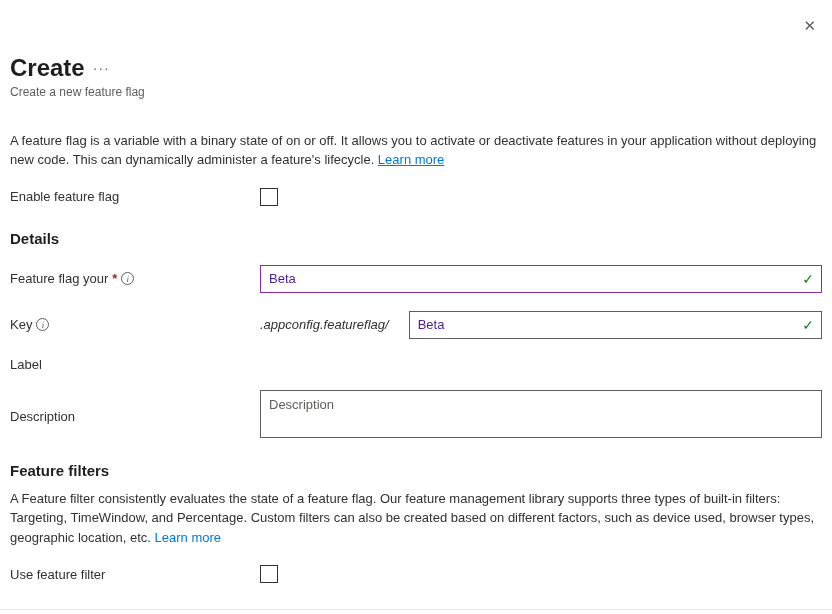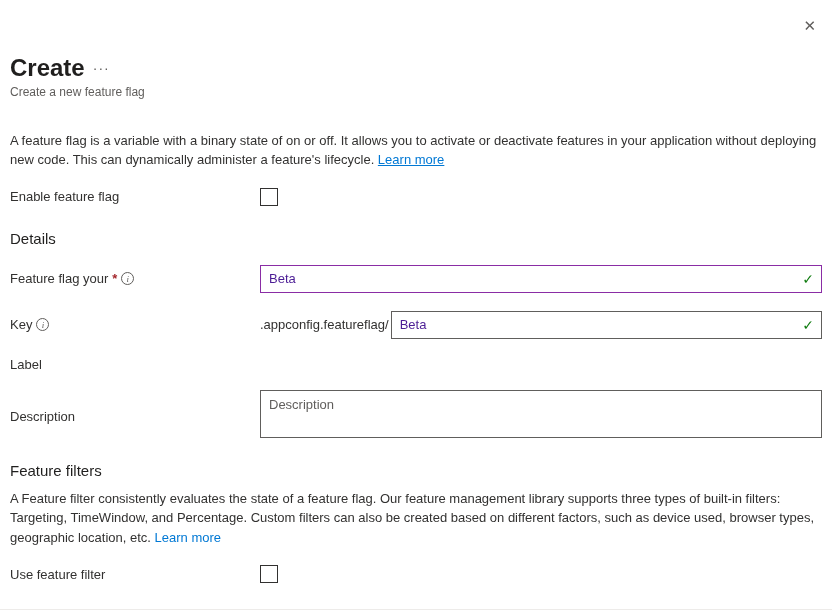--- a/index.html
+++ b/index.html
@@ -79,21 +79,21 @@
       border: 1px solid #605e5c;
       border-radius: 50%;
       font-size: 9px;
       font-style: italic;
       font-family: Georgia, serif;
       color: #605e5c;
       cursor: pointer;
     }
     .section-heading {
       font-size: 15px;
-      font-weight: 400;
+      font-weight: 700;
       color: #201f1e;
       margin-top: 24px;
     }
     .checkbox {
       width: 18px;
       height: 18px;
       border: 1px solid #323130;
       background: #ffffff;
       cursor: pointer;
     }
@@ -115,23 +115,24 @@
     }
     input.text-input.valid { border-color: #8a2da5; }
     .check-icon {
       position: absolute;
       right: 8px;
       color: #107c10;
       font-size: 14px;
       pointer-events: none;
     }
     .key-row .prefix {
-      font-size: 13px;
-      color: #323130;
-      margin-right: 2px;
+      font-style: italic;
+      font-size: 13px;
+      color: #323130;
+      margin-right: 20px;
     }
     .label-input {
       display: flex;
       align-items: center;
       gap: 6px;
       color: #605e5c;
       cursor: text;
     }
     .search-icon {
       font-size: 13px;

